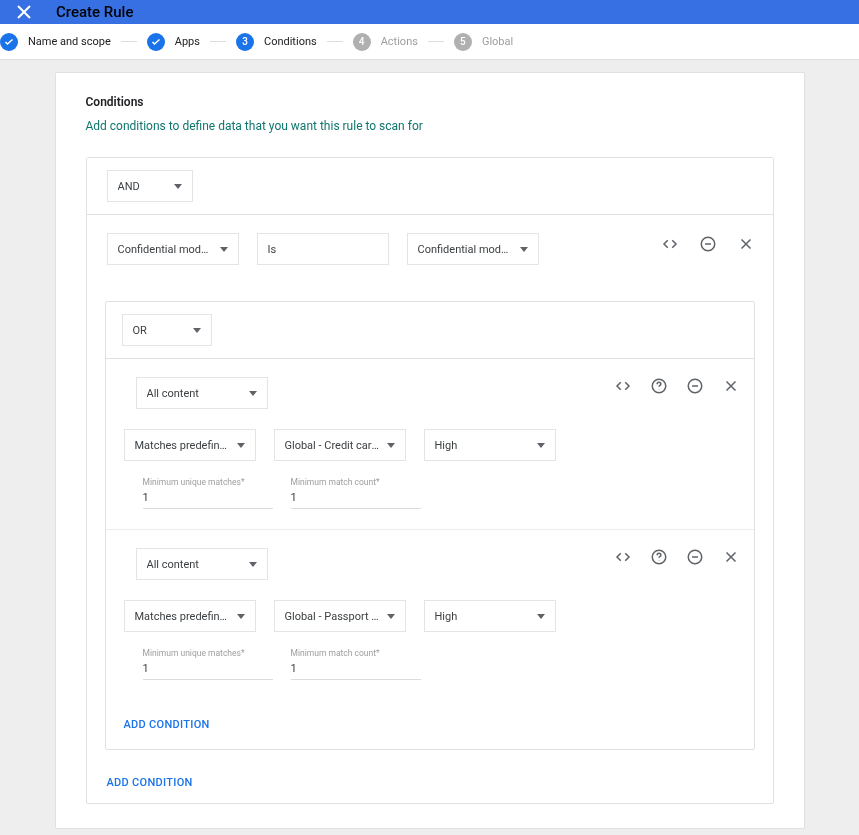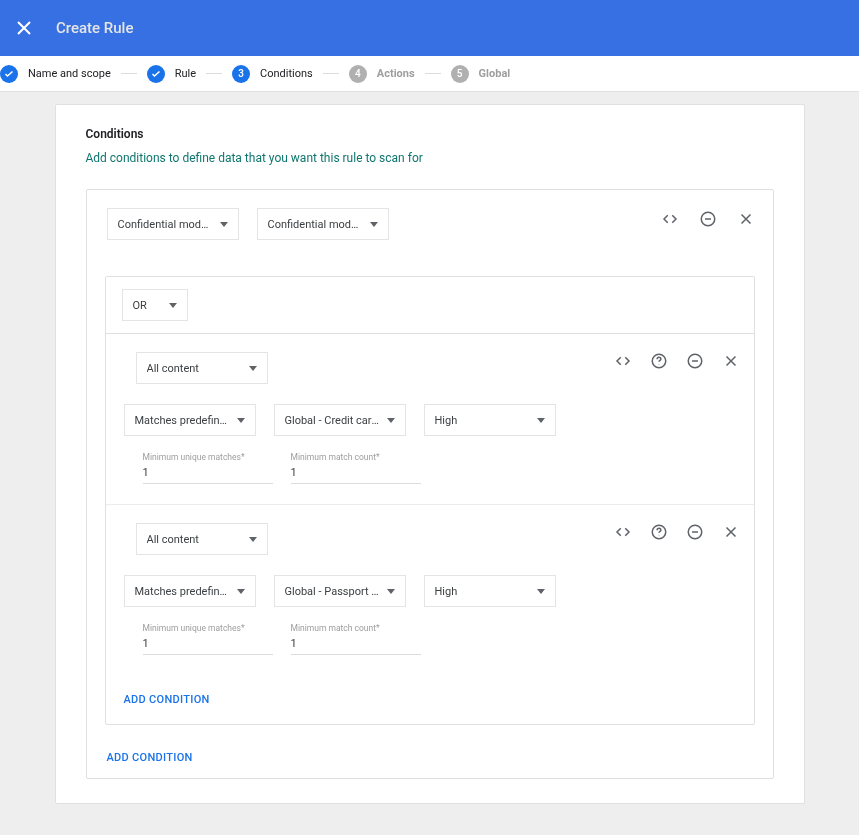--- a/index.html
+++ b/index.html
@@ -1,30 +1,30 @@
 <!DOCTYPE html>
 <html><head>
 <meta charset="utf-8">
 <style>
 * { box-sizing: border-box; margin: 0; padding: 0; }
 html, body { font-family: Roboto, Arial, sans-serif; background: #eee; }
 body { width: 859px; height: 835px; overflow: hidden; }
 
 
-.appbar { height: 56px; background: #3770e3; color: #e5e5e5; display: flex; align-items: center; padding: 12px 12px; }
+.appbar { height: 24px; background: #3770e3; color: #000000; display: flex; align-items: center; padding: 12px 12px; }
 .appbar .close { width: 24px; height: 24px; display: flex; align-items: center; justify-content: center; cursor: pointer; }
 .appbar .title { margin-left: 20px; font-size: 15px; font-weight: 500; }
 
 
 .stepper { height: 36px; background: #fff; border-bottom: 1px solid #e0e0e0; display: flex; align-items: center; }
 .step { display: flex; align-items: center; }
 .step .badge { width: 18px; height: 18px; border-radius: 50%; display: flex; align-items: center; justify-content: center; color: #fff; font-size: 10px; font-weight: 500; }
 .step .badge svg { width: 12px; height: 12px; }
 .step .label { margin-left: 10px; font-size: 11px; color: #202124; }
-.step.future .label { color: #9e9e9e; font-weight: bold; }
+.step.future .label { color: #9e9e9e; }
 .step.done .badge, .step.current .badge { background: #1a73e8; }
 .step.future .badge { background: #b0b0b0; }
 .step-sep { width: 16px; height: 1px; background: #dadce0; margin: 0 10px; }
 
 
 .page { padding: 12px 0 0 0; }
 .card { width: 750px; margin: 0 auto; background: #fff; border: 1px solid #e0e0e0; border-radius: 2px; padding: 22px 30px 24px 30px; }
 .card-title { font-size: 12px; font-weight: 600; color: #202124; }
 .card-sub { font-size: 12px; color: #0f766e; margin-top: 10px; }
 
@@ -39,21 +39,21 @@
 .select .caret { margin-left: 6px; border-left: 4px solid transparent; border-right: 4px solid transparent; border-top: 5px solid #5f6368; }
 
 .row { padding: 18px 20px; display: flex; flex-wrap: wrap; align-items: flex-start; gap: 16px 18px; position: relative; }
 
 .row-actions { position: absolute; right: 18px; top: 20px; display: flex; align-items: center; gap: 20px; }
 .row-actions.small .ico { color: #5f6368; }
 .ico { width: 18px; height: 18px; display: flex; align-items: center; justify-content: center; color: #5f6368; cursor: pointer; }
 .ico svg { width: 18px; height: 18px; }
 
 .inner-box { margin: 18px 18px 8px 18px; border: 1px solid #e0e0e0; border-radius: 2px; background: #fff; }
-.inner-box .bool-header-inner .select { width: 66px; align-items: center; }
+.inner-box .bool-header-inner .select { width: 90px; align-items: center; }
 
 .cond-block { padding: 18px 18px 20px 18px; position: relative; }
 .cond-block + .cond-block { border-top: 1px solid #ececec; }
 .cond-block .primary-line { display: flex; gap: 18px; align-items: flex-end; padding-left: 12px; }
 .cond-block .secondary-line { display: flex; gap: 18px; margin-top: 20px; }
 .cond-block .tertiary-line { display: flex; gap: 18px; margin-top: 16px; margin-left: 19px; }
 
 .input-cell { width: 130px; border-bottom: 1px solid #dadce0; padding-bottom: 4px; }
 .input-cell .lbl { font-size: 8.5px; color: #9e9e9e; display: block; }
 .input-cell .val { font-size: 11px; color: #3c4043; margin-top: 4px; display: block; }
@@ -86,21 +86,21 @@
       </div>
     <div class="label">Name and scope</div>
   </div>
   <div class="step-sep"></div>
   <div class="step done">
     <div class="badge">
         <svg viewBox="0 0 24 24" fill="none" stroke="white" stroke-width="3">
           <path d="M5 12l4 4L19 7"></path>
         </svg>
       </div>
-    <div class="label">Rule</div>
+    <div class="label">Apps</div>
   </div>
   <div class="step-sep"></div>
   <div class="step current">
     <div class="badge">3</div>
     <div class="label">Conditions</div>
   </div>
   <div class="step-sep"></div>
   <div class="step future">
     <div class="badge">4</div>
     <div class="label">Actions</div>
@@ -112,25 +112,34 @@
   </div>
 </div>
 
 <div class="page">
   <div class="card">
     <div class="card-title">Conditions</div>
     <div class="card-sub">Add conditions to define data that you want this rule to scan for</div>
 
     <div class="outer-box">
 
+      <div class="bool-header">
+        <div class="select">
+          <span class="sel-text">AND</span>
+          <span class="caret"></span>
+        </div>
+      </div>
 
       <div class="row">
         <div class="select w130">
           <span class="sel-text">Confidential mode st …</span>
           <span class="caret"></span>
+        </div>
+        <div class="select w130">
+          <span class="sel-text">Is</span>
         </div>
         <div class="select w130">
           <span class="sel-text">Confidential mode dis …</span>
           <span class="caret"></span>
         </div>
 
         <div class="row-actions small">
           <div class="ico">
               <svg viewBox="0 0 24 24" fill="none" stroke="currentColor" stroke-width="2">
                 <path d="M9 7l-5 5 5 5M15 7l5 5-5 5"></path>

